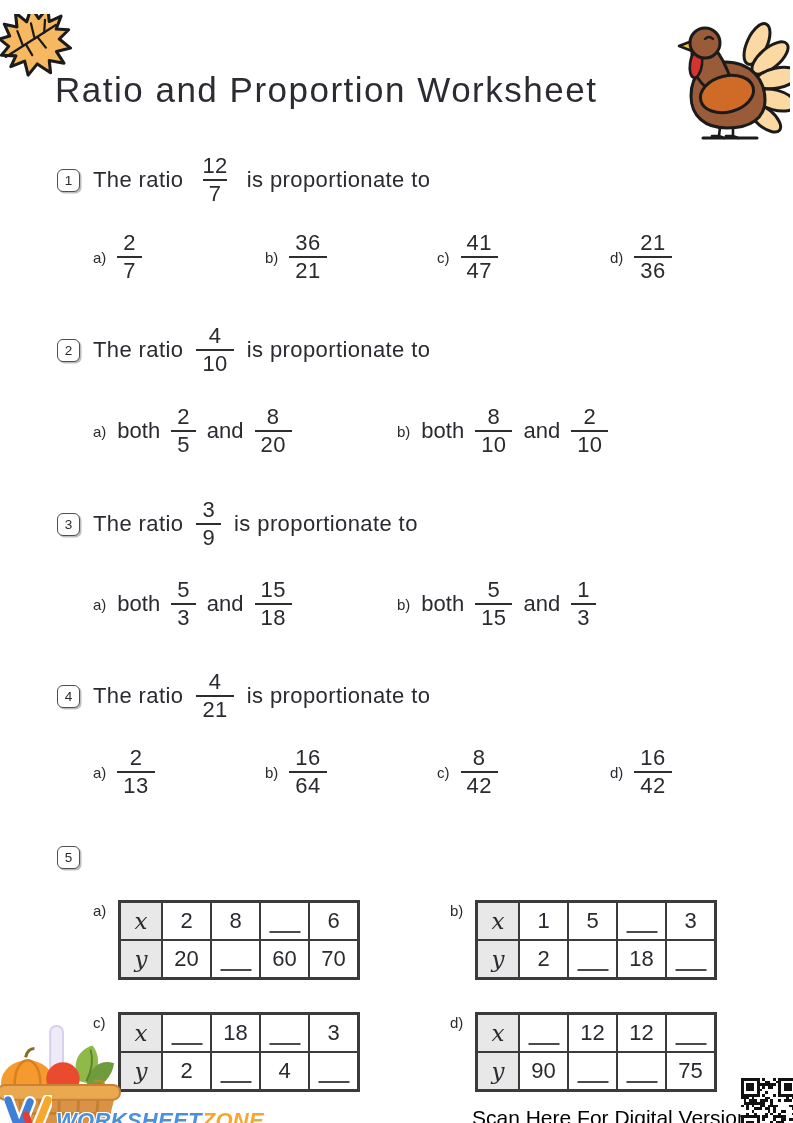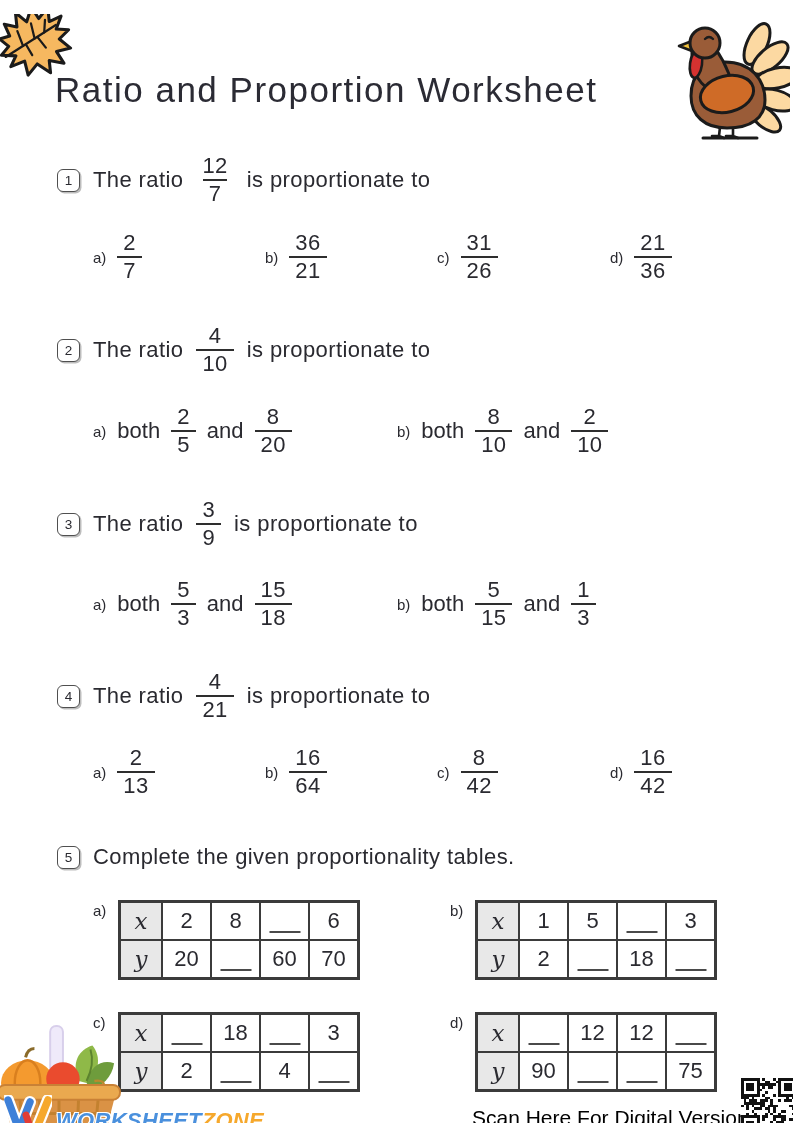--- a/index.html
+++ b/index.html
@@ -118,22 +118,22 @@
         <div class="opt" style="left: 265px;">
           <span class="opt-label">b)</span>
           <span class="frac">
             <span class="fnum">36</span>
             <span class="fden">21</span>
           </span>
         </div>
         <div class="opt" style="left: 437px;">
           <span class="opt-label">c)</span>
           <span class="frac">
-            <span class="fnum">31</span>
-            <span class="fden">26</span>
+            <span class="fnum">41</span>
+            <span class="fden">47</span>
           </span>
         </div>
         <div class="opt" style="left: 610px;">
           <span class="opt-label">d)</span>
           <span class="frac">
             <span class="fnum">21</span>
             <span class="fden">36</span>
           </span>
         </div>
       </div>
@@ -245,21 +245,20 @@
         <div class="opt" style="left: 610px;">
           <span class="opt-label">d)</span>
           <span class="frac">
             <span class="fnum">16</span>
             <span class="fden">42</span>
           </span>
         </div>
       </div>
       <div class="q-line" style="top: 811px;">
         <span class="q-num">5</span>
-        <span class="q-text">Complete the given proportionality tables.</span>
       </div>
     </div>
 
   <div>
       <div class="ptable" style="left: 118px; top: 886px;">
         <div class="t-label">a)</div>
         <div class="tgrid">
           <div class="tcell thead-cell">
             <span>x</span>
           </div>

